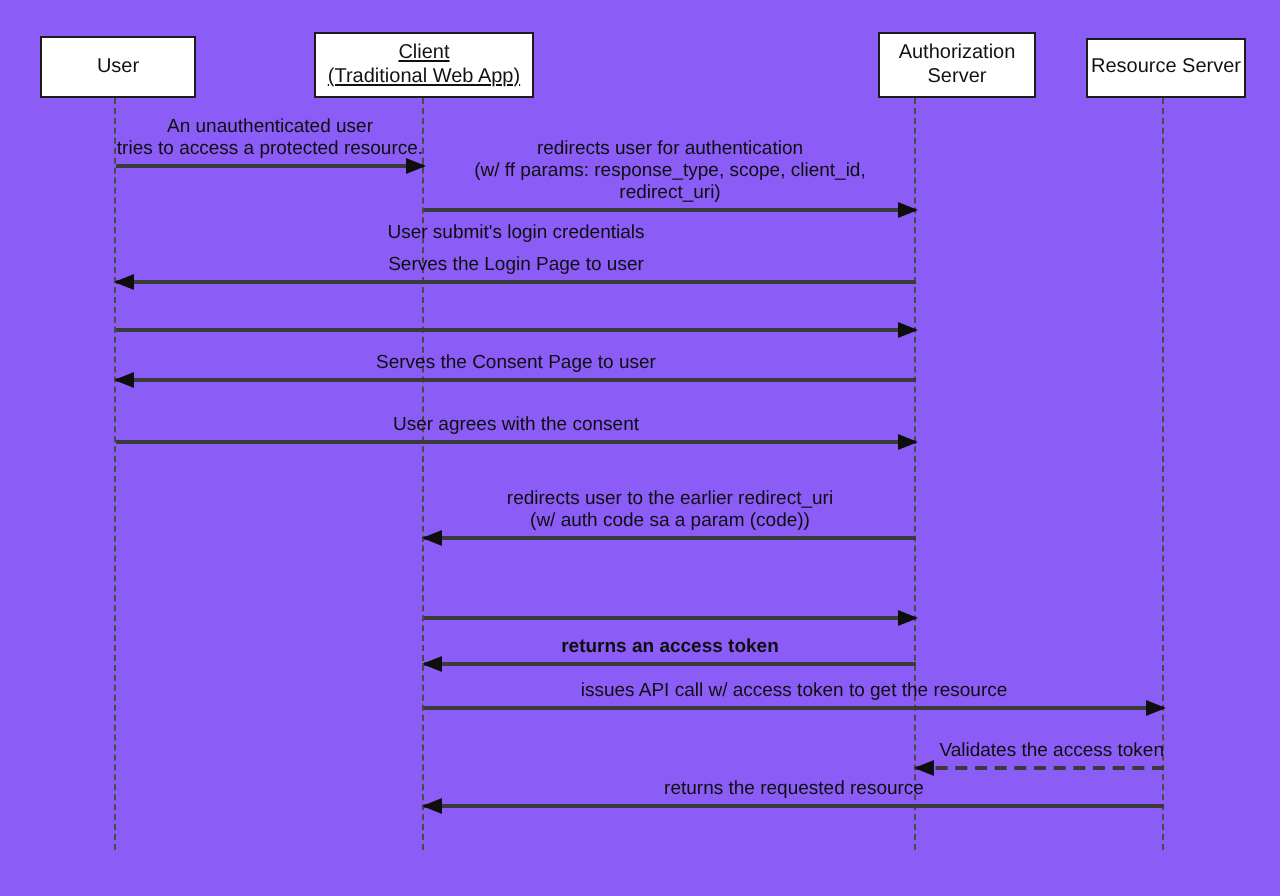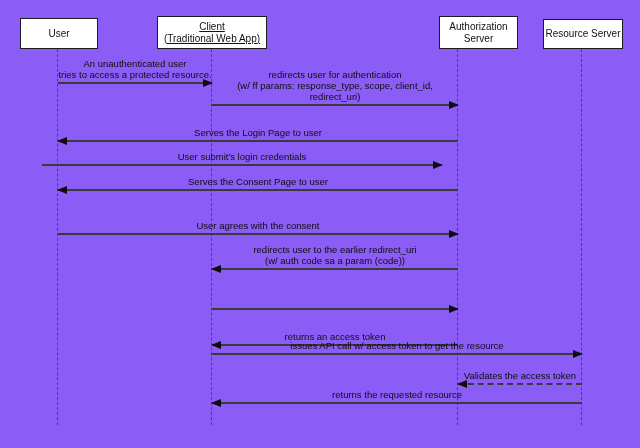--- a/index.html
+++ b/index.html
@@ -94,70 +94,70 @@
       </div>
   </div>
 
   <div class="msg" style="left:58px;width:400px;bottom:306px;">
     <div class="msg-label">Serves the Login Page to user</div>
     <div class="msg-line">
         <span class="ah left"></span>
       </div>
   </div>
 
-  <div class="msg" style="left:42px;width:400px;bottom:282px;">
+  <div class="msg" style="left:58px;width:400px;bottom:282px;gap:40px;">
     <div class="msg-label">User submit's login credentials</div>
     <div class="msg-line">
         <span class="ah right"></span>
       </div>
   </div>
 
   <div class="msg" style="left:58px;width:400px;bottom:257px;">
     <div class="msg-label">Serves the Consent Page to user</div>
     <div class="msg-line">
         <span class="ah left"></span>
       </div>
   </div>
 
-  <div class="msg" style="left:58px;width:400px;bottom:213px;">
+  <div class="msg" style="left:58px;width:400px;bottom:226px;">
     <div class="msg-label">User agrees with the consent</div>
     <div class="msg-line">
         <span class="ah right"></span>
       </div>
   </div>
 
   <div class="msg" style="left:212px;width:246px;bottom:178px;">
     <div class="msg-label">redirects user to the earlier redirect_uri
 (w/ auth code sa a param (code))</div>
     <div class="msg-line">
         <span class="ah left"></span>
       </div>
   </div>
 
   <div class="msg" style="left:212px;width:246px;bottom:138px;">
     <div class="msg-line">
         <span class="ah right"></span>
       </div>
   </div>
 
-  <div class="msg" style="left:212px;width:246px;bottom:102px;">
+  <div class="msg" style="left:212px;width:246px;bottom:115px;font-weight:bold;">
     <div class="msg-label">returns an access token</div>
     <div class="msg-line">
         <span class="ah left"></span>
       </div>
   </div>
 
   <div class="msg" style="left:212px;width:370px;bottom:93px;">
     <div class="msg-label">issues API call w/ access token to get the resource</div>
     <div class="msg-line">
         <span class="ah right"></span>
       </div>
   </div>
 
-  <div class="msg" style="left:458px;width:124px;bottom:63px;">
+  <div class="msg" style="left:458px;width:124px;bottom:63px;align-items:flex-end;">
     <div class="msg-label">Validates the access token</div>
     <div class="msg-line dashed">
         <span class="ah left"></span>
       </div>
   </div>
 
   <div class="msg" style="left:212px;width:370px;bottom:44px;">
     <div class="msg-label">returns the requested resource</div>
     <div class="msg-line">
         <span class="ah left"></span>

